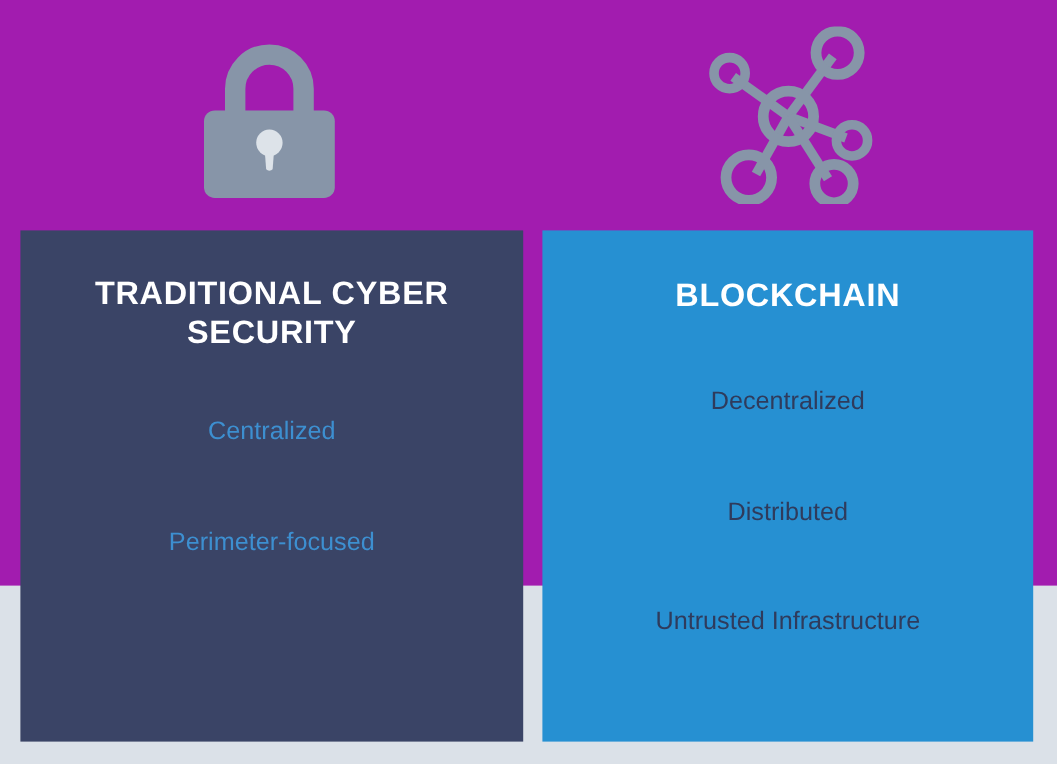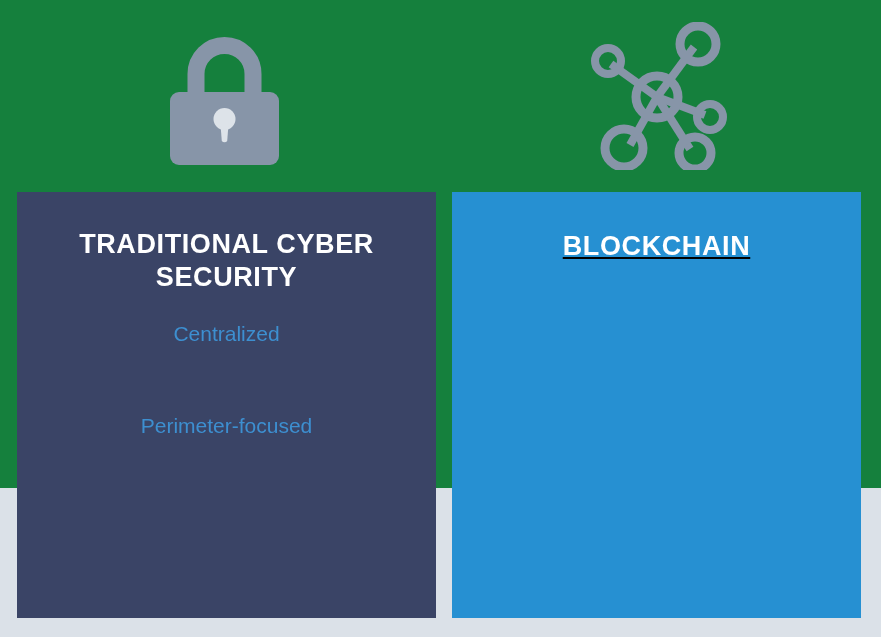--- a/index.html
+++ b/index.html
@@ -13,21 +13,21 @@
     background: #dbe1e8;
     font-family: "Liberation Sans", sans-serif;
     overflow: hidden;
     position: relative;
   }
 
   #infographic {
     position: relative;
     width: 881px;
     height: 488px;
-    background: #15803d;
+    background: #a21caf;
   }
 
   
   .icon-wrap {
     position: absolute;
     display: flex;
     align-items: center;
     justify-content: center;
   }
   #lock-icon-wrap {
@@ -56,21 +56,20 @@
   }
   #panel-traditional {
     left: 17px;
     width: 419px;
     background: #3a4466;
   }
   #panel-blockchain {
     left: 452px;
     width: 409px;
     background: #2690d2;
-    text-decoration: underline;
   }
 
   .panel-title {
     font-size: 27px;
     font-weight: bold;
     letter-spacing: 0.6px;
     line-height: 1.22;
     text-align: center;
     color: #ffffff;
     margin: 0;
@@ -90,21 +89,21 @@
     margin: 0;
     padding: 0;
     width: 100%;
   }
   .panel-item {
     text-align: center;
     font-size: 21px;
     line-height: 1.32;
     width: 100%;
   }
-  #panel-traditional .panel-items { margin-top: 26px; }
+  #panel-traditional .panel-items { margin-top: 52px; }
   #panel-blockchain .panel-items { margin-top: 58px; }
 
   #panel-traditional .panel-item { color: #3d8fd0; }
   #panel-blockchain .panel-item { color: #2f3b5c; }
 
   #panel-traditional .panel-item + .panel-item { margin-top: 64px; text-align: center; }
   #panel-blockchain .panel-item + .panel-item { margin-top: 64px; }
 </style>
 </head>
 <body>
@@ -147,15 +146,20 @@
   <section class="panel" id="panel-traditional">
     <h2 class="panel-title">TRADITIONAL CYBER SECURITY</h2>
     <ul class="panel-items">
       <li class="panel-item">Centralized</li>
       <li class="panel-item">Perimeter-focused</li>
     </ul>
   </section>
 
   <section class="panel" id="panel-blockchain">
     <h2 class="panel-title">BLOCKCHAIN</h2>
+    <ul class="panel-items">
+      <li class="panel-item">Decentralized</li>
+      <li class="panel-item">Distributed</li>
+      <li class="panel-item">Untrusted Infrastructure</li>
+    </ul>
   </section>
 
 </div>
 
 </body></html>

